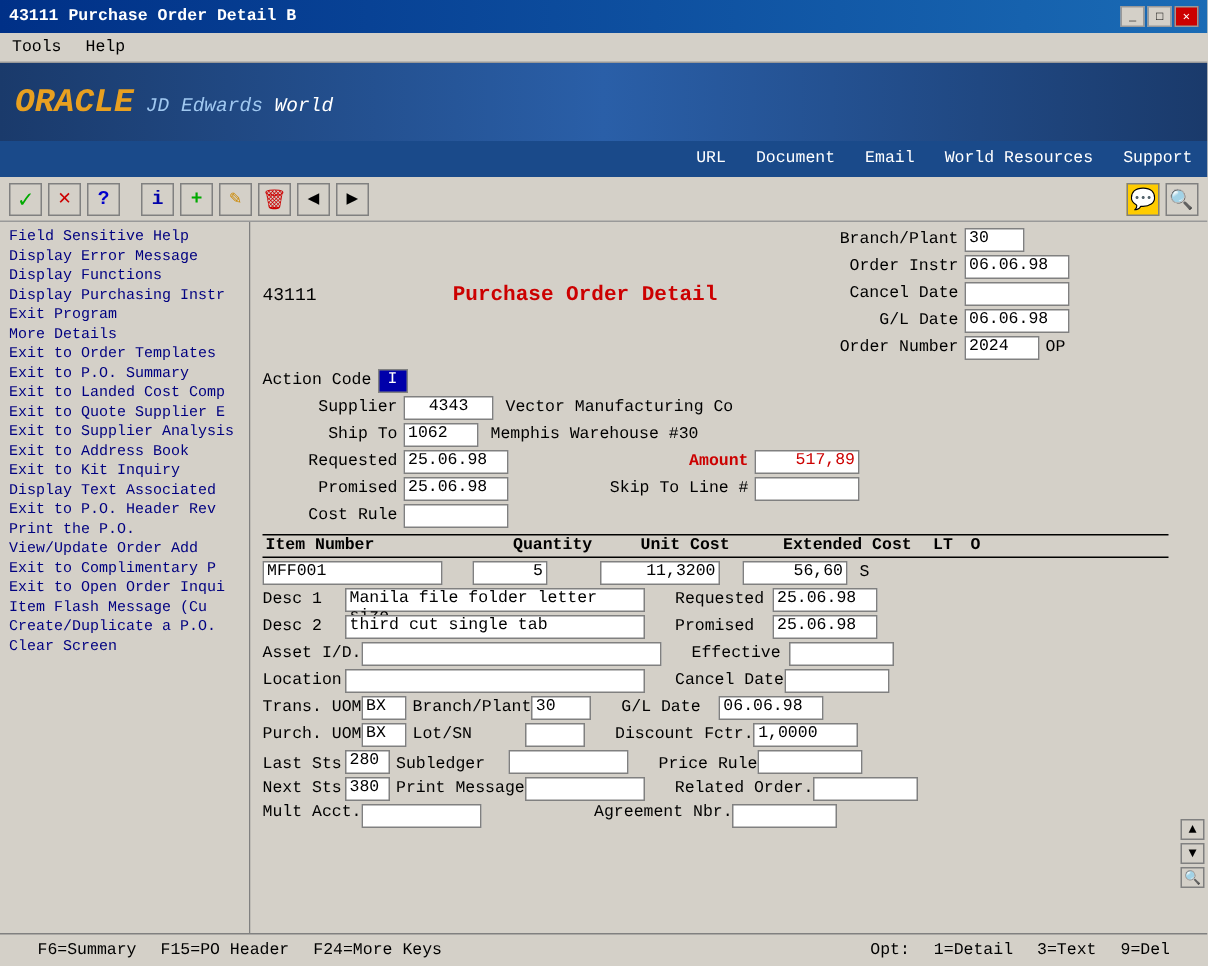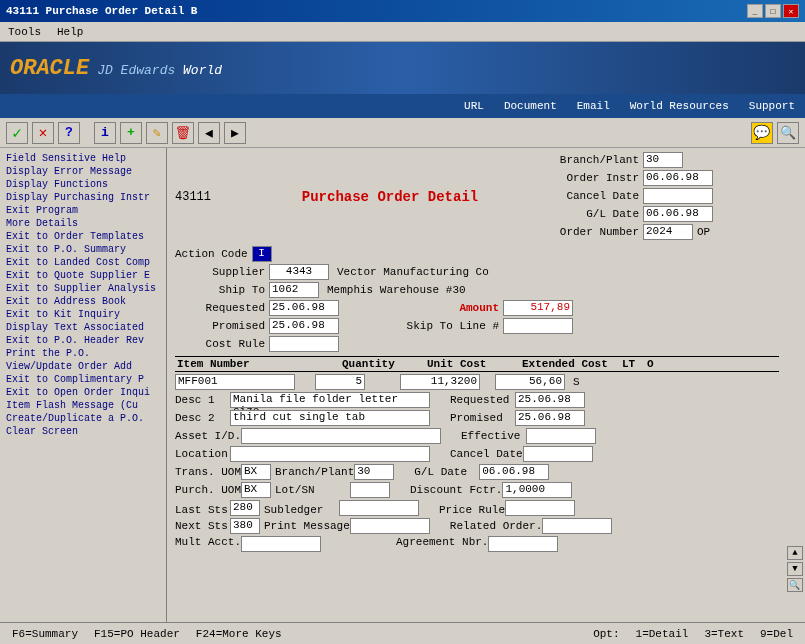--- a/index.html
+++ b/index.html
@@ -131,21 +131,21 @@
     }
     .rp-label { min-width: 90px; text-align: right; margin-right: 4px; font-size: 11px; }
 
     
     .status-bar {
       background: #d4d0c8;
       border-top: 1px solid #808080;
       height: 22px;
       display: flex;
       align-items: center;
-      padding: 0 12px;
+      padding: 0 25px;
       font-size: 11px;
       gap: 16px;
     }
     .input-blue {
       background: #0000aa;
       color: white;
     }
     .scroll-btn {
       width: 16px; height: 14px;
       background: #d4d0c8;

